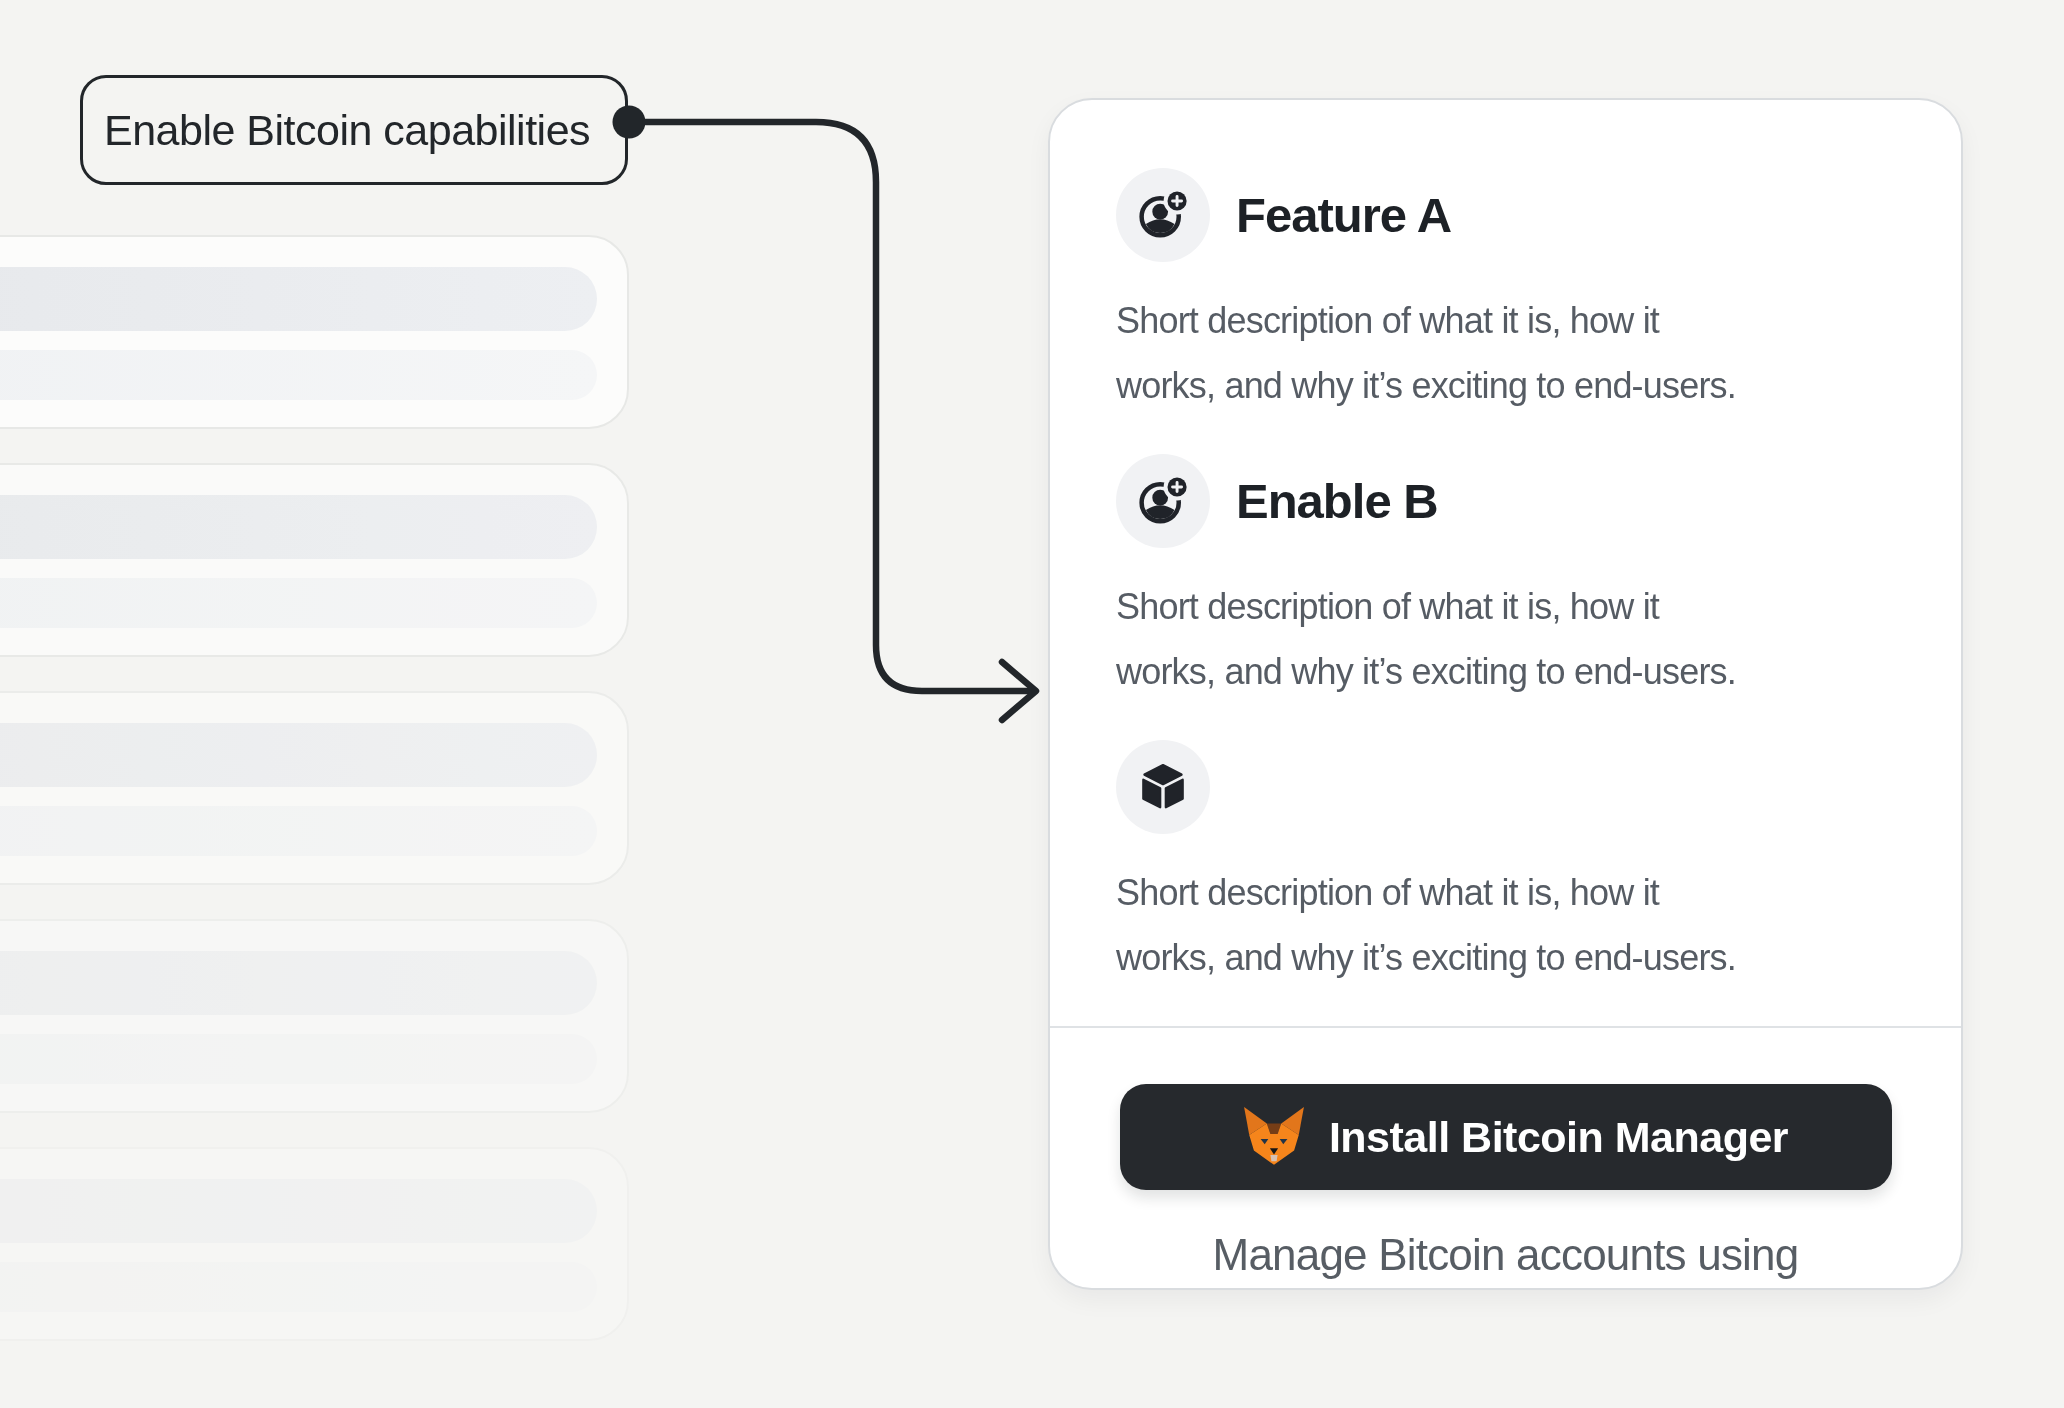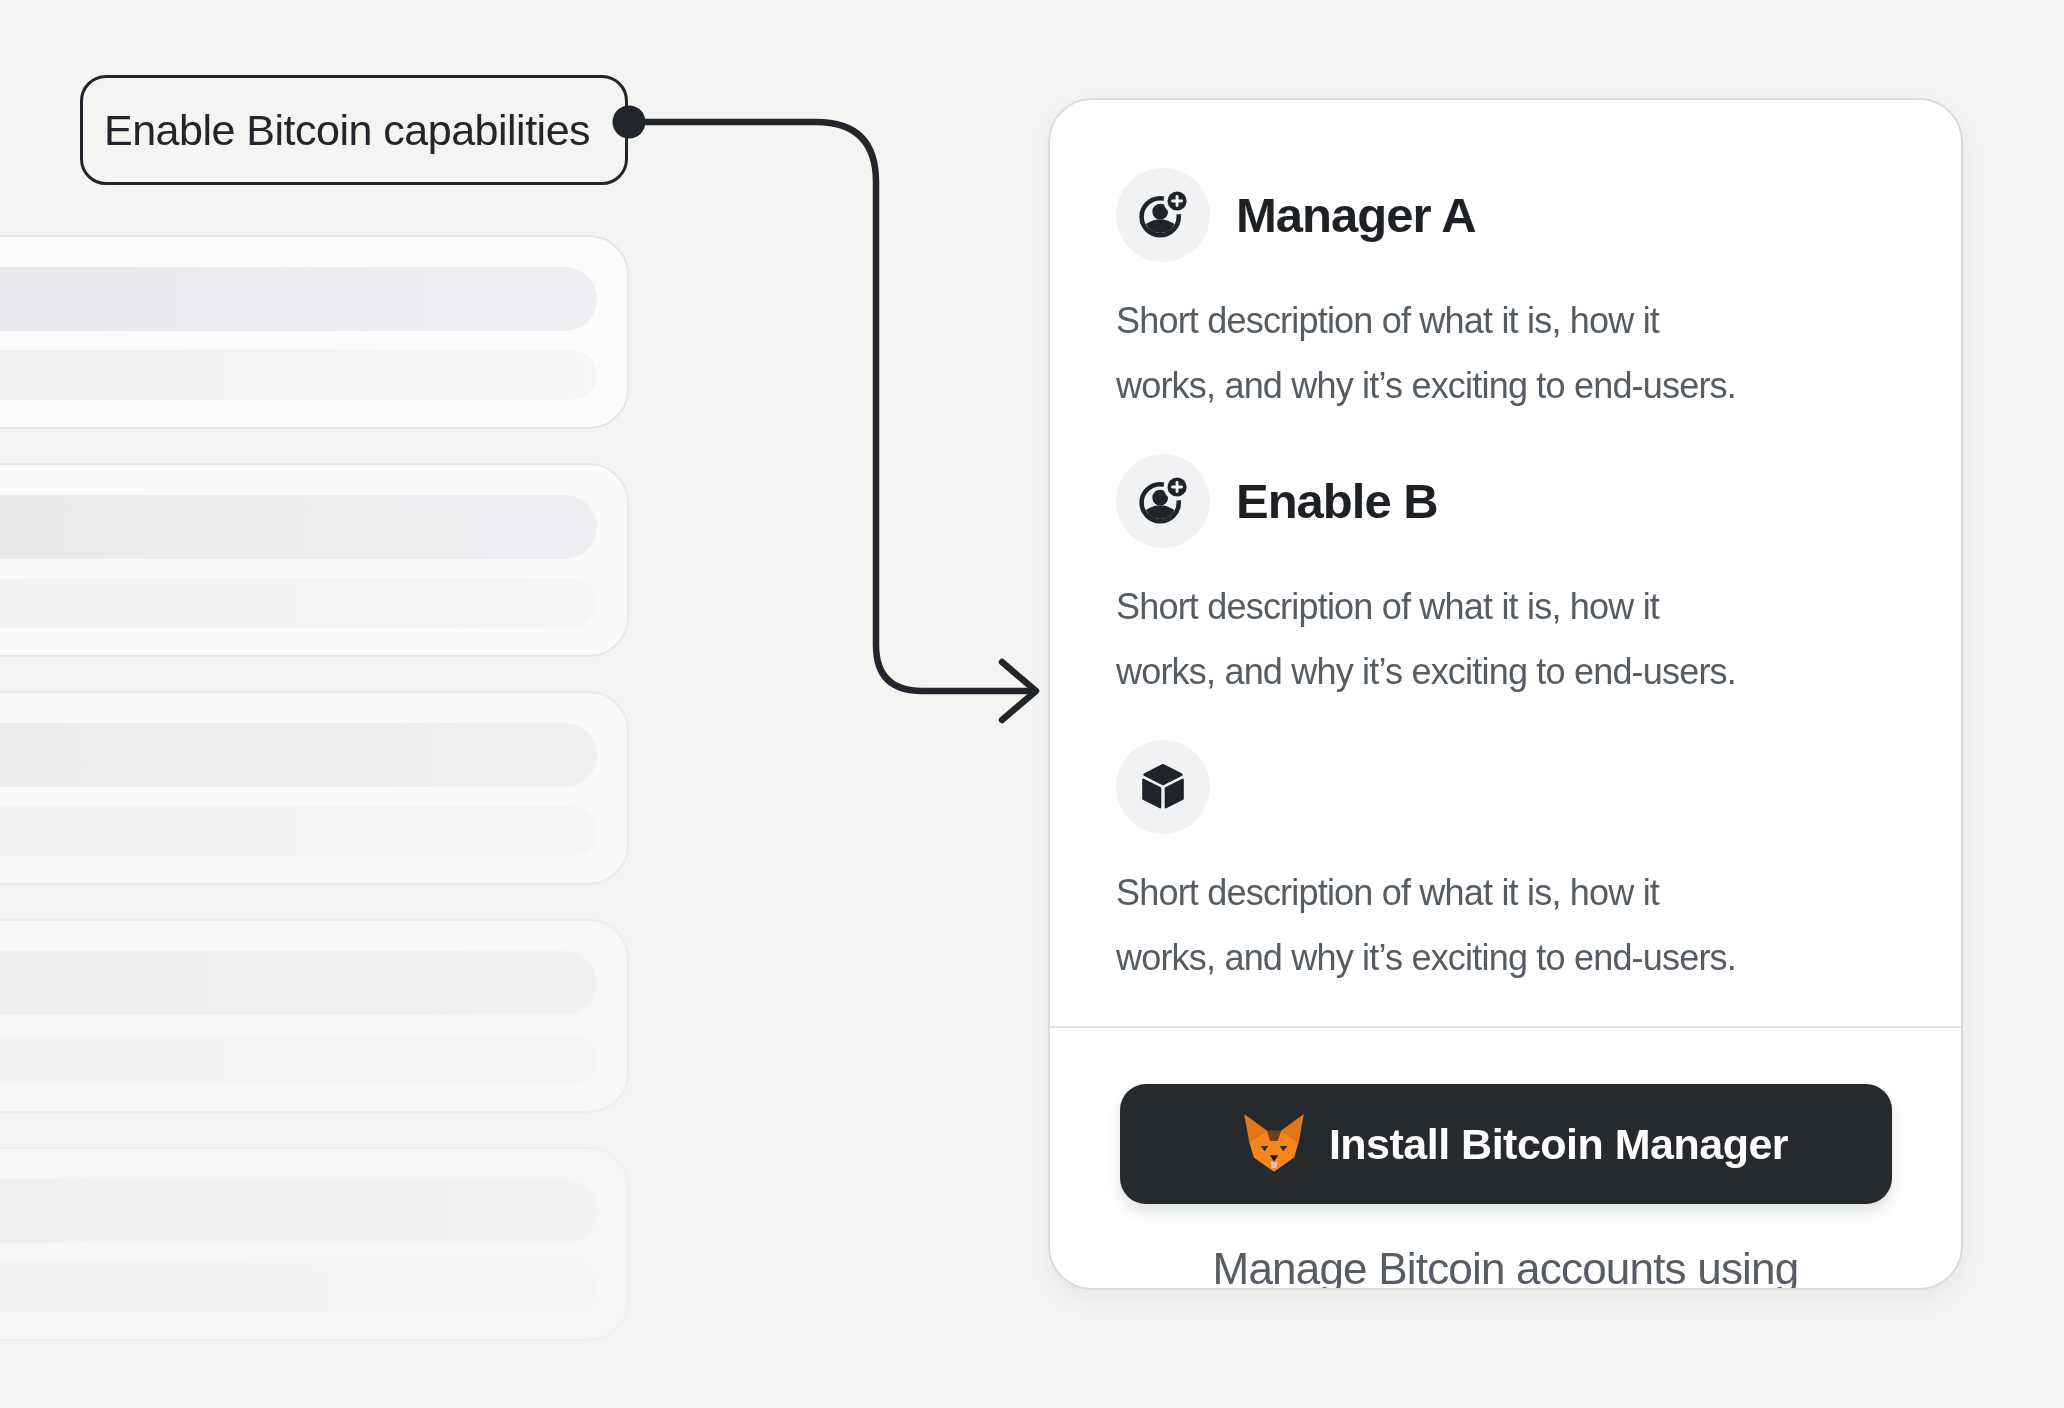--- a/index.html
+++ b/index.html
@@ -51,21 +51,21 @@
   .f-title{
     margin:0;font-size:49px;font-weight:800;letter-spacing:-1px;color:#1d2126;
   }
   .f-desc{
     margin:26px 0 0 0;font-size:36px;line-height:65px;letter-spacing:-.8px;
     color:#565c64;white-space:pre-line;
   }
   .divider{border-top:2px solid #dfe2e5;}
   .install{padding:56px 66px 0 66px;text-align:center;}
   .install-btn{
-    width:772px;height:120px;margin:0 auto;border:none;border-radius:26px;
+    width:772px;height:106px;margin:0 auto;border:none;border-radius:26px;
     background:#26292d;display:flex;align-items:center;justify-content:center;gap:22px;
     box-shadow:0 8px 14px rgba(20,23,28,.12);cursor:pointer;padding-left:24px;
   }
   .btn-label{
     color:#ffffff;font-size:43px;font-weight:700;letter-spacing:-.5px;
     font-family:"Liberation Sans","DejaVu Sans",sans-serif;
   }
   .caption{margin:40px 0 0 0;font-size:44px;letter-spacing:-.8px;color:#575d64;}
 </style>
 </head>
@@ -112,21 +112,21 @@
         <span class="icon-circle">
           <svg width="54" height="54" viewBox="0 0 48 48" xmlns="http://www.w3.org/2000/svg">
             <circle cx="21.5" cy="25.5" r="16.5" fill="none" stroke="#202329" stroke-width="4"></circle>
             <circle cx="21.5" cy="21" r="7" fill="#202329"></circle>
             <path d="M8.8 32 A 14 14 0 0 0 34.2 32 Q 21.5 23.5 8.8 32 Z" fill="#202329"></path>
             <circle cx="36.5" cy="11.5" r="12" fill="#f1f2f4"></circle>
             <circle cx="36.5" cy="11.5" r="8.5" fill="#202329"></circle>
             <path d="M36.5 7.5 V15.5 M32.5 11.5 H40.5" stroke="#f1f2f4" stroke-width="2.6" stroke-linecap="round"></path>
           </svg>
         </span>
-        <h3 class="f-title">Manager A</h3>
+        <h3 class="f-title">Feature A</h3>
       </div>
       <p class="f-desc">Short description of what it is, how it
 works, and why it’s exciting to end-users.</p>
     </div>
 
     <div class="feature">
       <div class="f-head">
         <span class="icon-circle">
           <svg width="54" height="54" viewBox="0 0 48 48" xmlns="http://www.w3.org/2000/svg">
             <circle cx="21.5" cy="25.5" r="16.5" fill="none" stroke="#202329" stroke-width="4"></circle>

